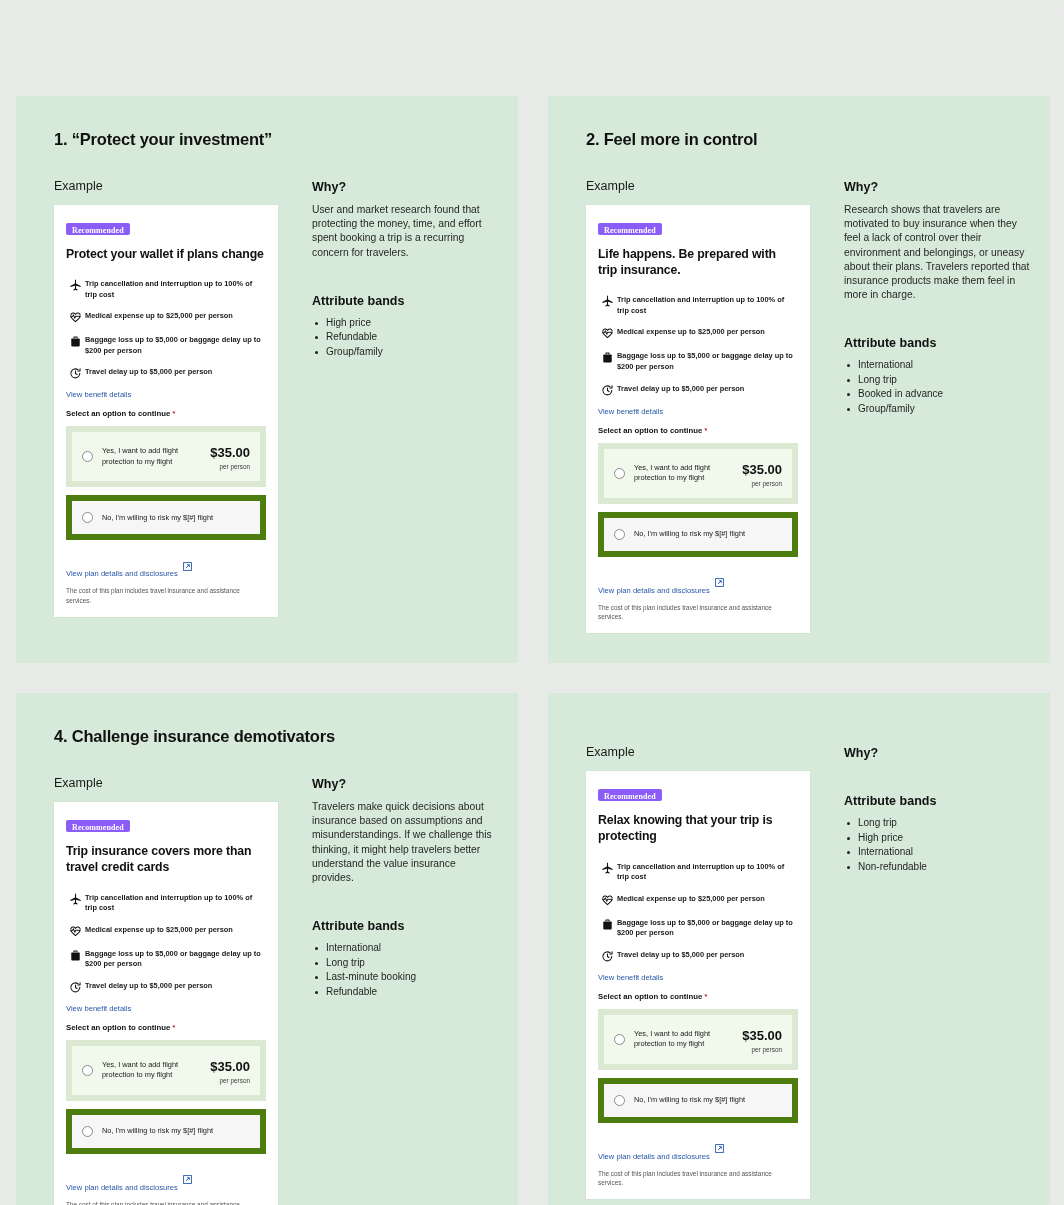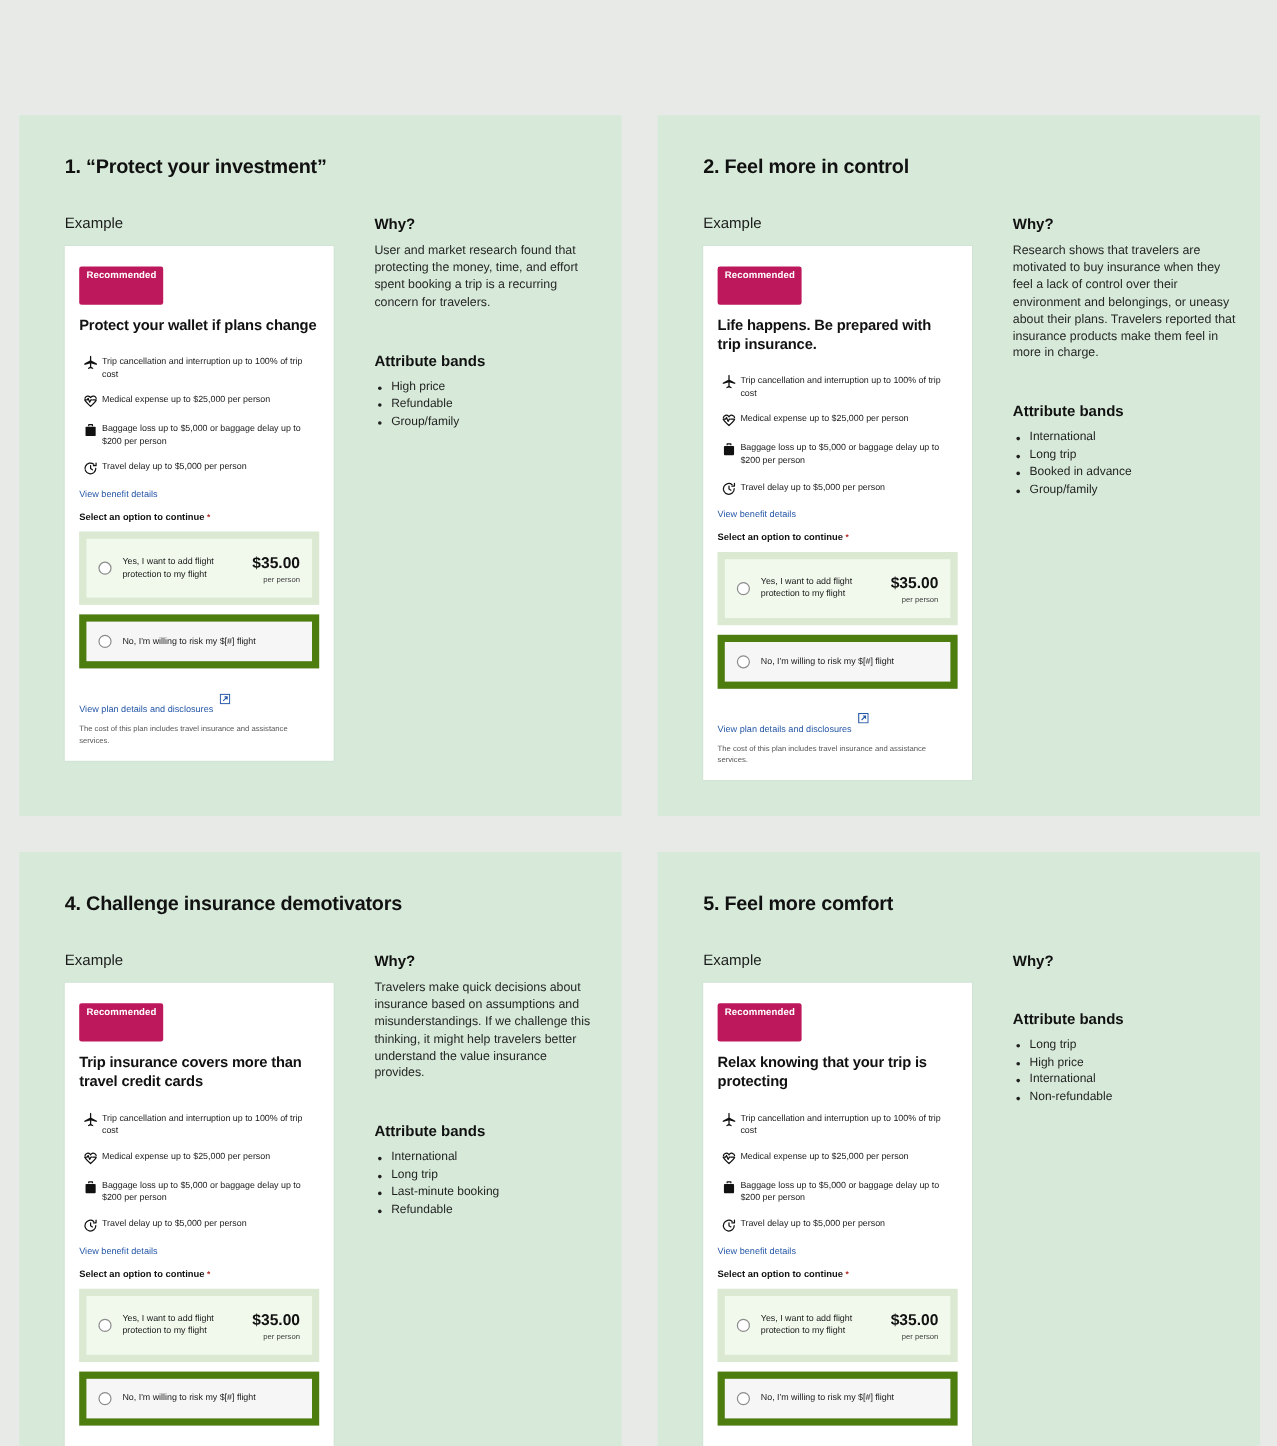--- a/index.html
+++ b/index.html
@@ -107,41 +107,43 @@
 
   
   .ins-card {
     width: 224px;
     background: #ffffff;
     padding: 14px 12px 12px 12px;
     box-shadow: 0 0 0 1px rgba(0,0,0,0.02);
   }
   .badge {
     display: inline-block;
-    background: #be185d;
+    background: #8b5cf6;
     color: #ffffff;
     font-size: 8px;
     font-weight: bold;
-    padding: 3px 6px 20px 6px;
+    padding: 3px 6px 0 6px;
     border-radius: 2px;
     letter-spacing: 0.1px;
+    font-family: Liberation Serif, serif;
   }
   .ins-title {
     font-size: 12.3px;
     font-weight: bold;
     color: #111111;
     line-height: 1.32;
     margin-top: 9px;
     letter-spacing: -0.15px;
   }
   .benefits { margin-top: 16px; }
   .benefit {
     display: flex;
     align-items: flex-start;
     margin-bottom: 10px;
+    font-weight: bold;
   }
   .benefit .ic {
     width: 19px;
     flex: none;
     display: flex;
     justify-content: center;
     padding-top: 1px;
     color: #111111;
   }
   .benefit .ic svg { display: block; }
@@ -522,21 +524,20 @@
               <li>Long trip</li>
               <li>Last-minute booking</li>
               <li>Refundable</li>
             </ul>
       </div>
 
     </div>
   </section>
 
   <section class="panel">
-    <h2 class="panel-title">5. Feel more comfort</h2>
     <div class="panel-body">
 
       <div class="col-example">
         <div class="col-head">Example</div>
 
         <div class="ins-card">
           <span class="badge">Recommended</span>
           <div class="ins-title">Relax knowing that your trip is protecting</div>
 
           <div class="benefits">

